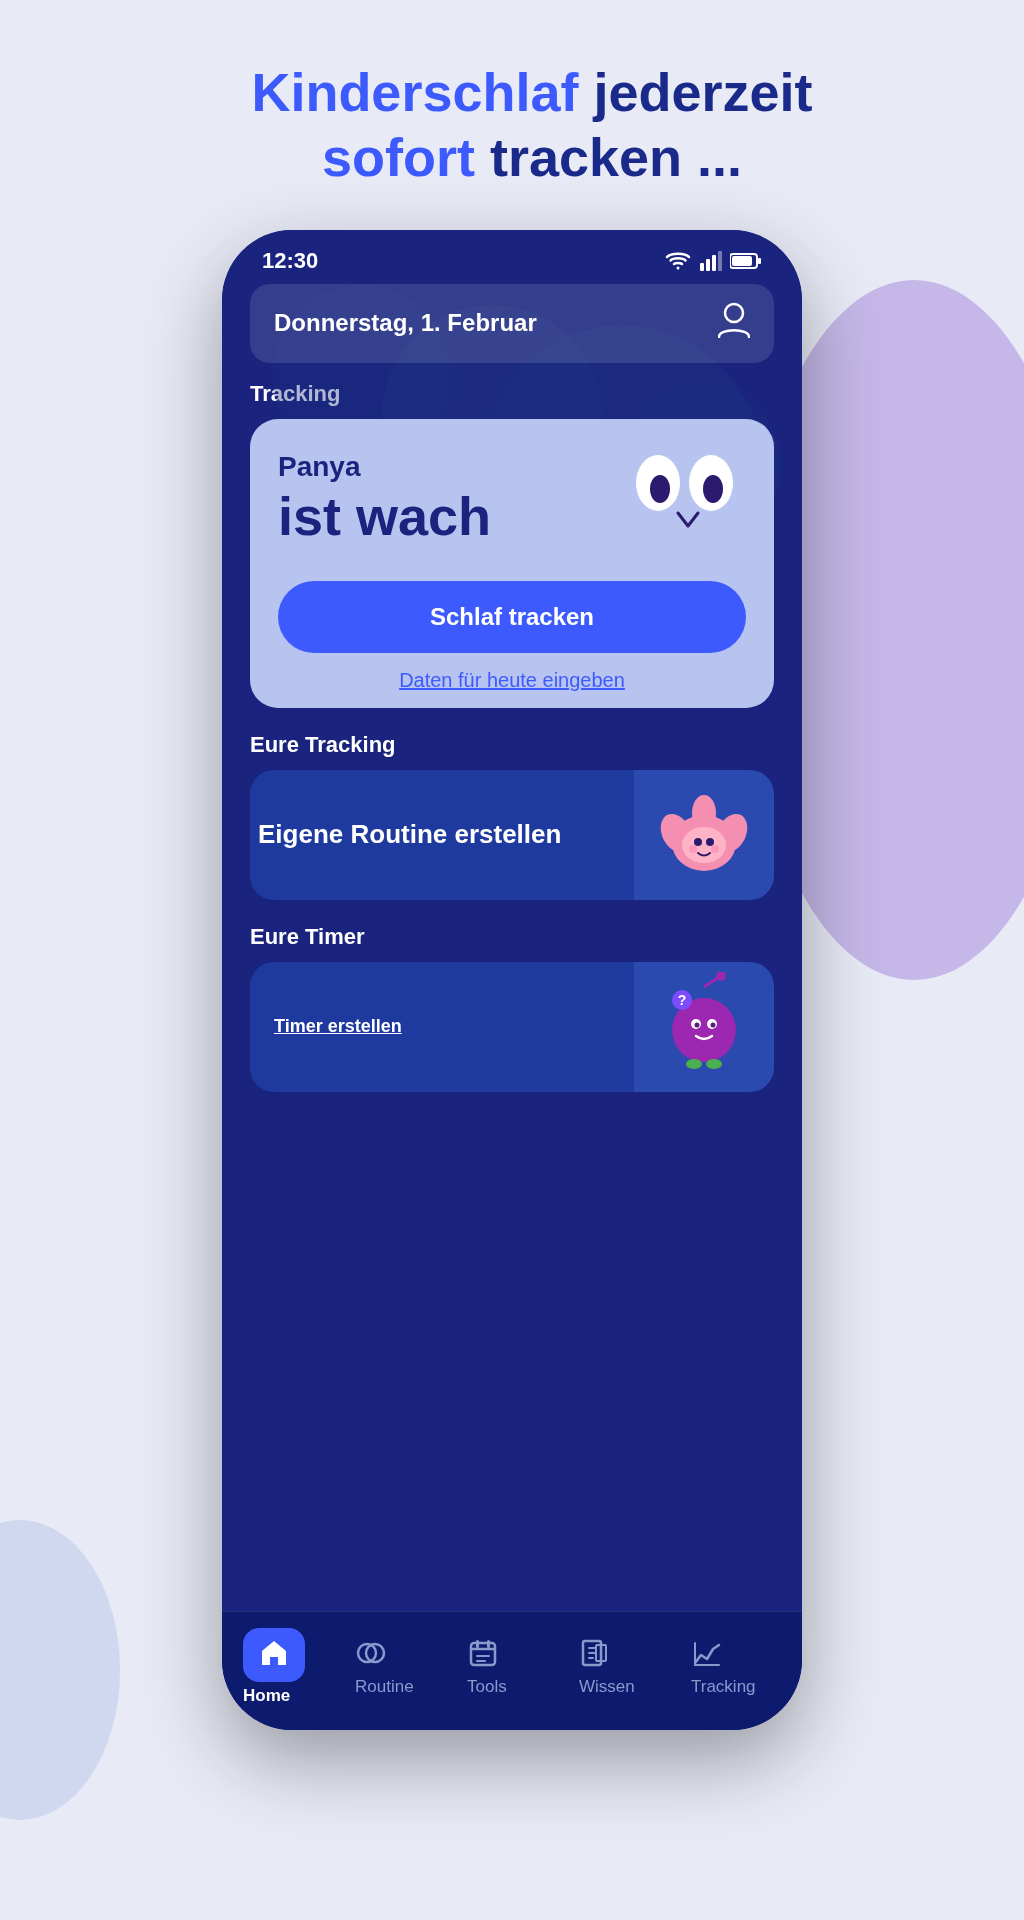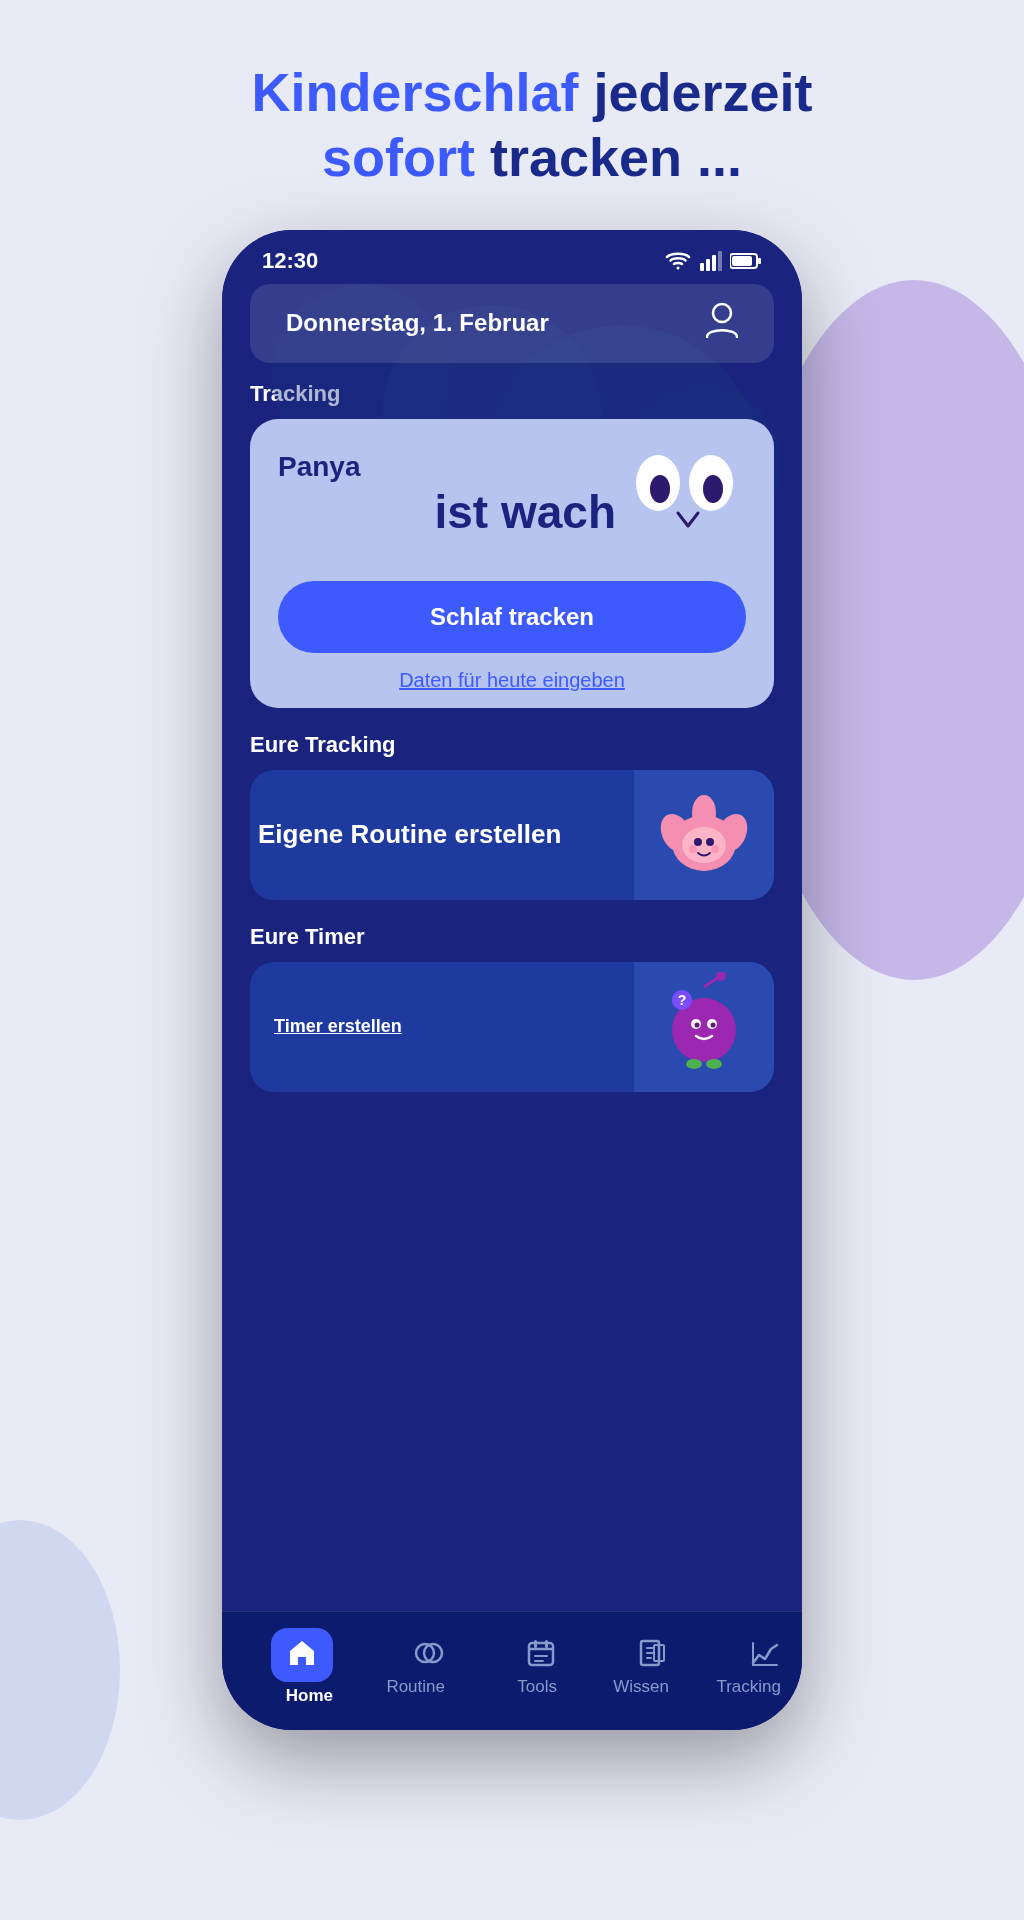--- a/index.html
+++ b/index.html
@@ -92,21 +92,21 @@
     }
 
     
     .app-header {
       display: flex;
       justify-content: space-between;
       align-items: center;
       margin: 0 28px 14px;
       background: rgba(255,255,255,0.12);
       border-radius: 20px;
-      padding: 18px 36px;
+      padding: 18px 24px;
     }
     .date-text {
       color: white;
       font-size: 24px;
       font-weight: 600;
     }
     .profile-icon {
       color: white;
       font-size: 28px;
     }
@@ -139,25 +139,24 @@
     .child-status {
       flex: 1;
     }
     .child-name {
       font-size: 28px;
       font-weight: 600;
       color: #1a237e;
       margin-bottom: 4px;
     }
     .child-state {
-      font-size: 46px;
+      font-size: 54px;
       font-weight: 700;
       color: #1a237e;
       line-height: 1.1;
-      text-align: right;
     }
 
     
     .face-illustration {
       width: 130px;
       height: 110px;
       margin-top: -10px;
     }
 
     
@@ -247,21 +246,21 @@
       background: #0d1b6e;
       display: flex;
       justify-content: space-around;
       align-items: center;
       padding: 16px 10px 24px;
       border-top: 1px solid rgba(255,255,255,0.1);
     }
     .nav-item {
       display: flex;
       flex-direction: column;
-      align-items: flex-end;
+      align-items: flex-start;
       gap: 8px;
       cursor: pointer;
       min-width: 90px;
     }
     .nav-item-label {
       font-size: 17px;
       color: #8899cc;
       font-weight: 500;
     }
     .nav-item.active .nav-item-label {

